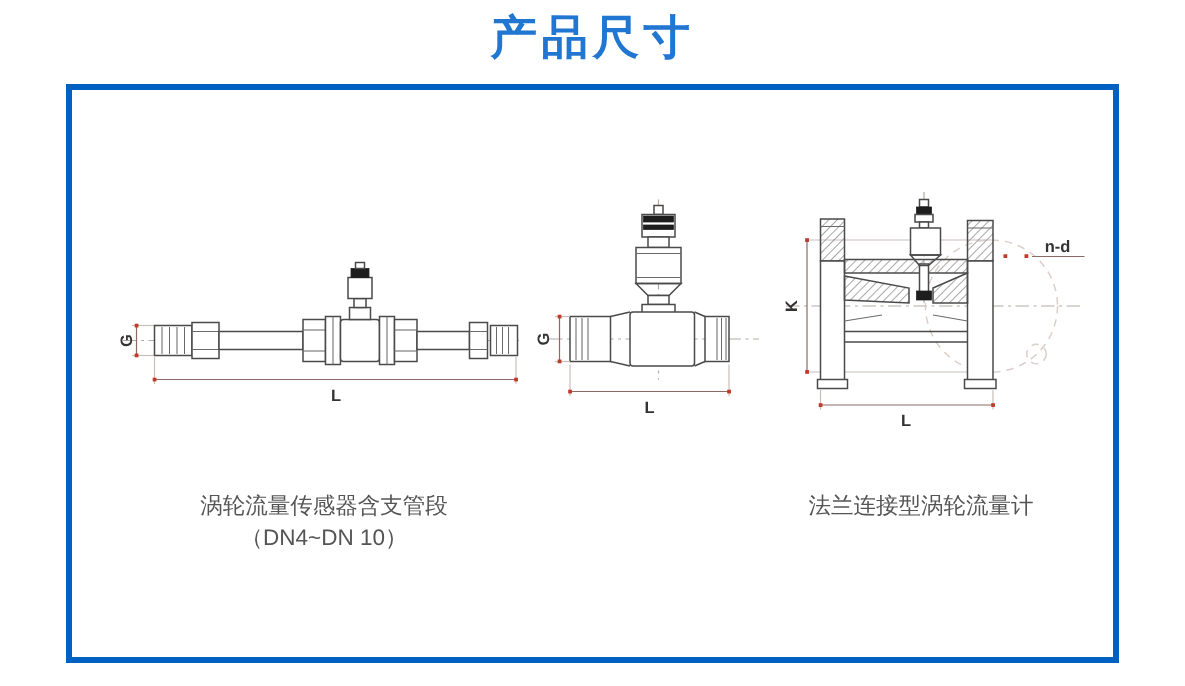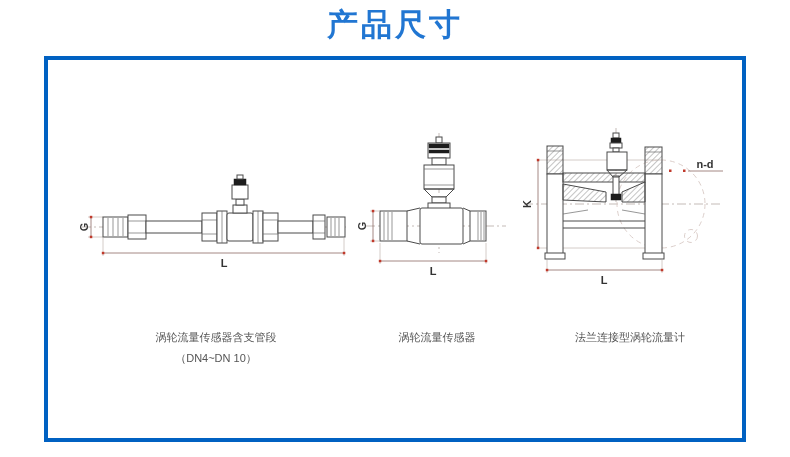--- a/index.html
+++ b/index.html
@@ -22,21 +22,21 @@
   svg .dark { fill:#1d1d1d; stroke:#1d1d1d; stroke-width:0.5; }
   svg .cl   { stroke:#b5aaa5; stroke-width:0.8; fill:none; stroke-dasharray:9 3 2 3; }
   svg .ext  { stroke:#c9bfba; stroke-width:0.8; fill:none; }
   svg .dimln{ stroke:#8d6a66; stroke-width:0.8; fill:none; }
   svg .redm { fill:#c0392b; stroke:none; }
   svg .dim  { font:bold 11px "Liberation Sans", sans-serif; fill:#333333; }
   svg .hatchfill { fill:url(#hatch); stroke:#4a4a4a; stroke-width:1; }
   svg .boltcircle { stroke:#dccfcb; stroke-width:1; fill:none; stroke-dasharray:5 4; }
   .caption {
     position:absolute; top:327px; text-align:center; color:#555555;
-    font-size:11px; line-height:21px; font-family:"Liberation Sans", sans-serif;
+    font-size:15px; line-height:21px; font-family:"Liberation Sans", sans-serif;
   }
 </style>
 </head>
 <body>
 
 <div class="page">
 
   <svg width="0" height="0" style="position:absolute">
     <defs>
       <pattern id="hatch" patternUnits="userSpaceOnUse" width="4" height="4" patternTransform="rotate(45)">
@@ -231,19 +231,18 @@
       <rect class="redm" x="142.8" y="144.8" width="2.5" height="2.5"></rect>
       <text class="dim" x="86" y="160" text-anchor="middle">L</text>
     </g>
   </svg>
 
   <div class="caption" style="left:78px; width:276px">
     <div>涡轮流量传感器含支管段</div>
     <div>（DN4~DN 10）</div>
   </div>
   <div class="caption" style="left:356px; width:162px">
-    <div>涡轮流量传感器</div>
   </div>
-  <div class="caption" style="left:518px; width:224px">
+  <div class="caption" style="left:502px; width:224px">
     <div>法兰连接型涡轮流量计</div>
   </div>
 
 </div>
 
 </body></html>

